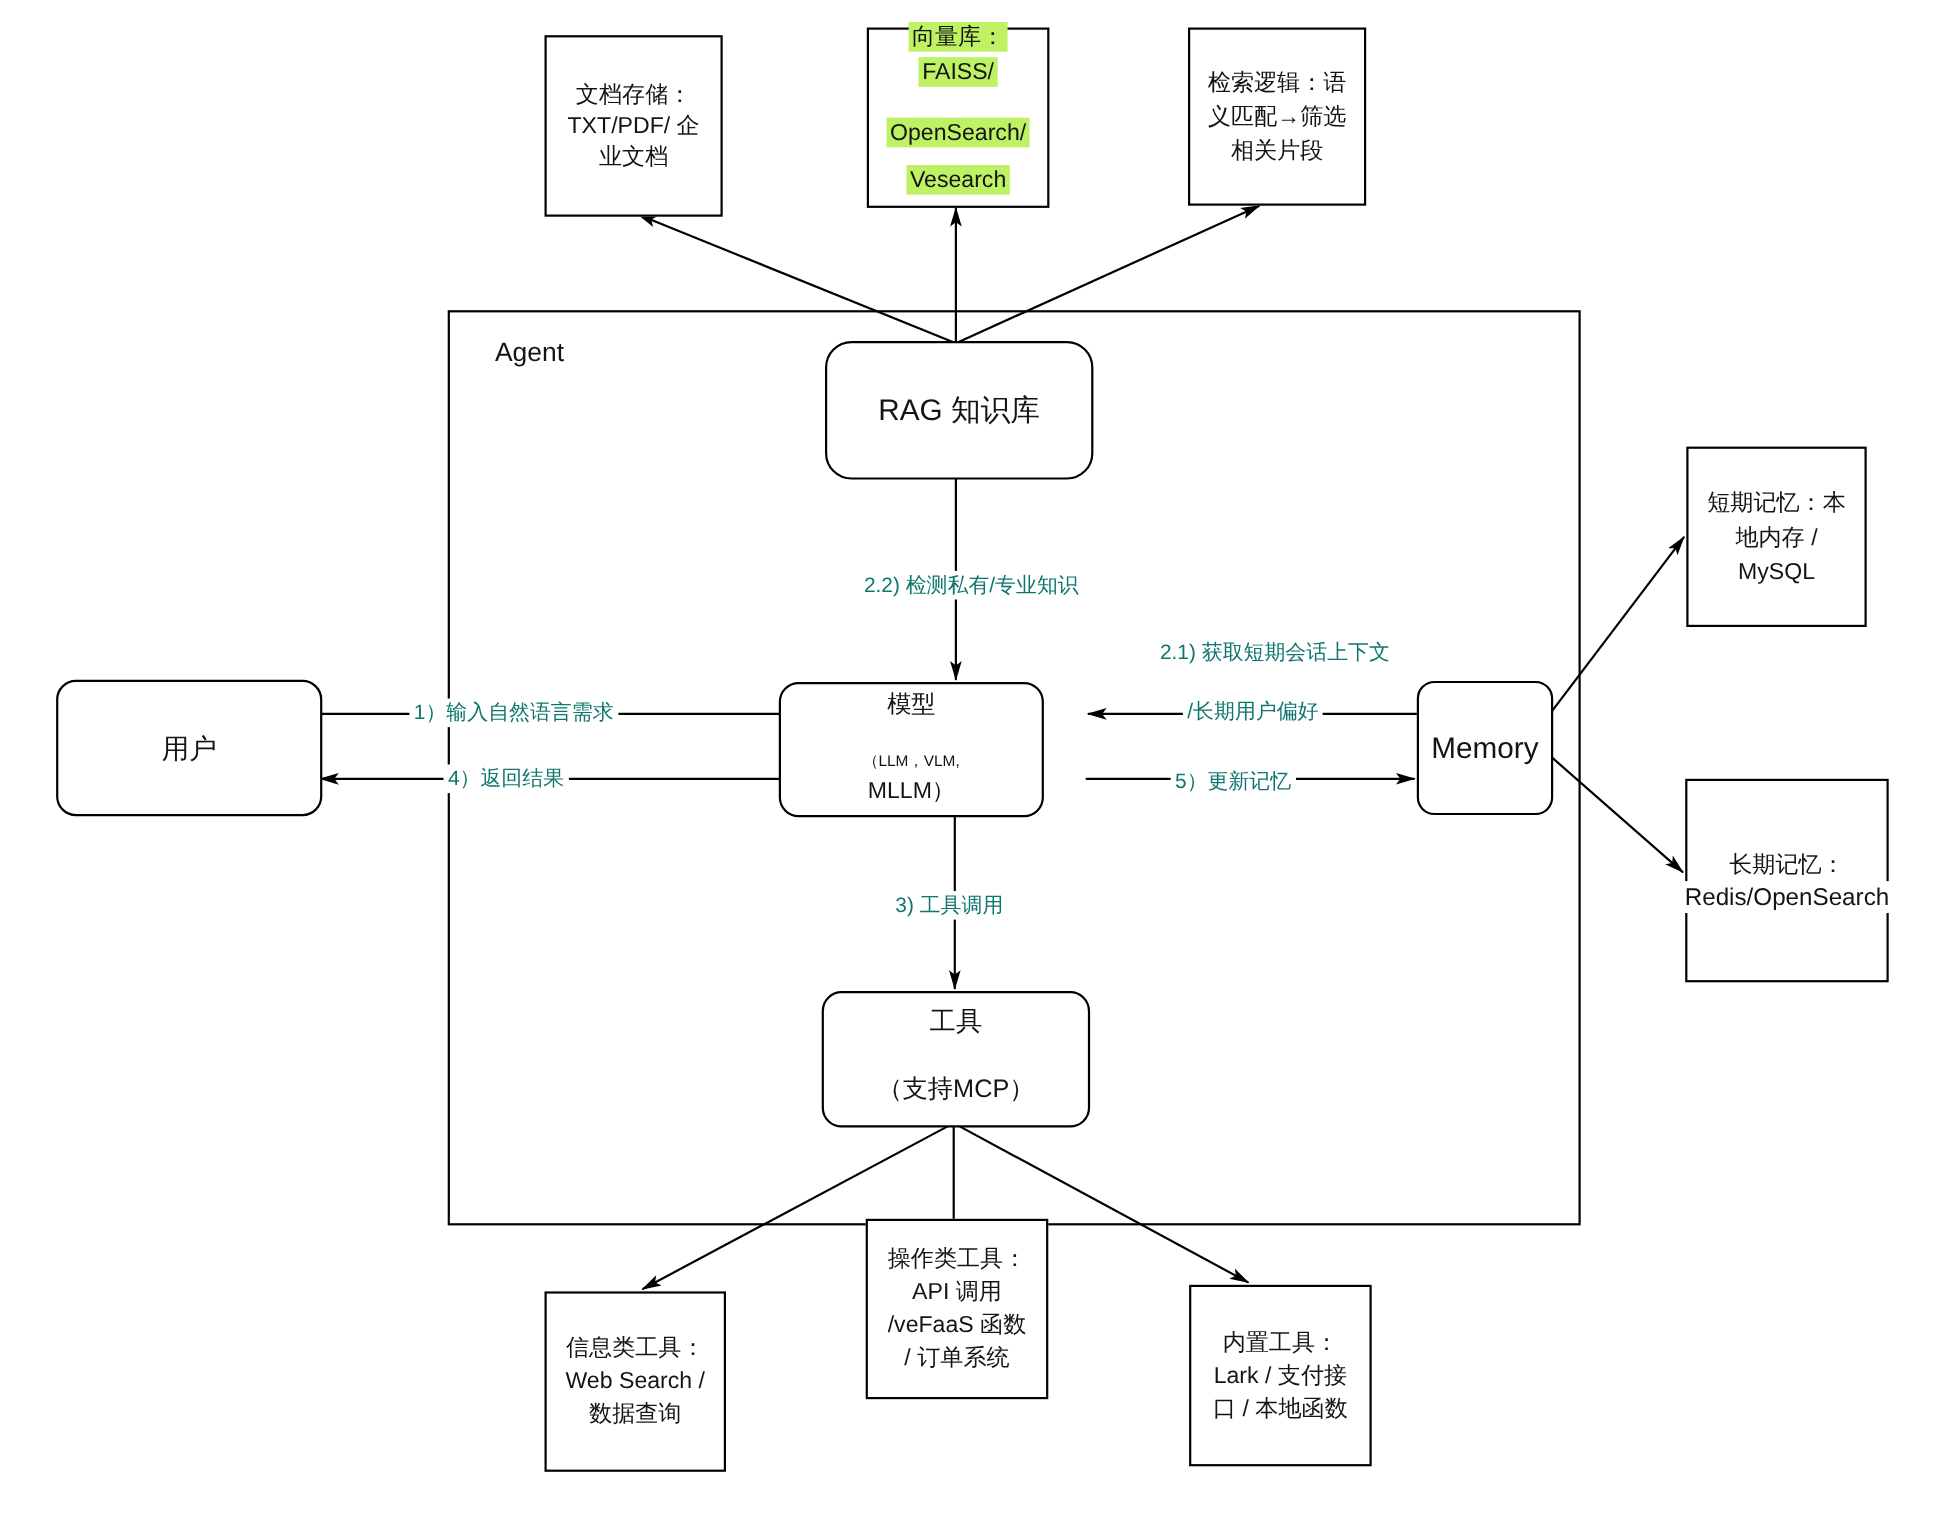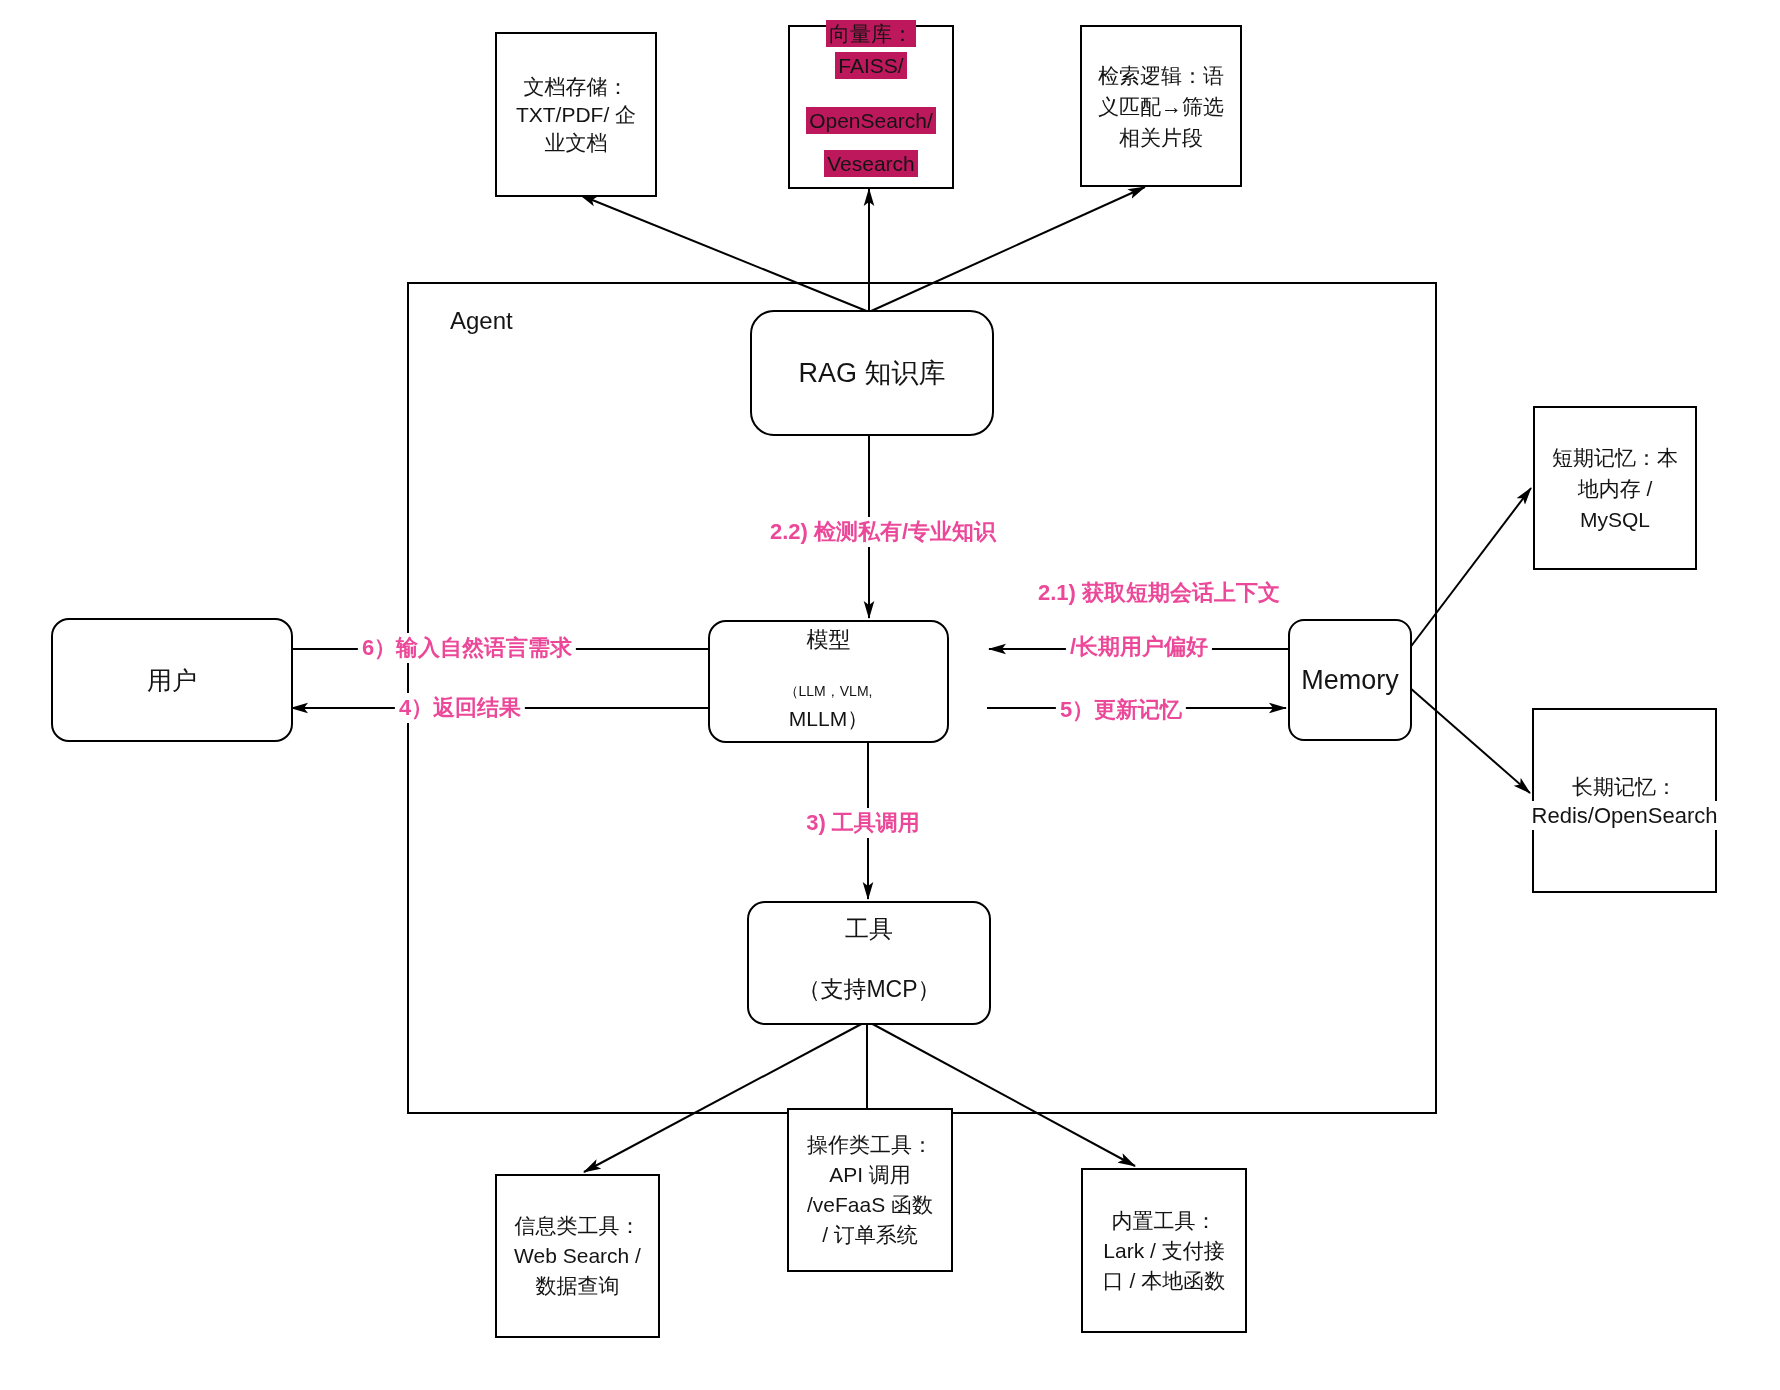--- a/index.html
+++ b/index.html
@@ -18,25 +18,25 @@
     display:flex;flex-direction:column;align-items:center;justify-content:center;
     text-align:center;font-size:21px;line-height:28px;color:#141414;
   }
   .rbox{
     position:absolute;border:2px solid #000;border-radius:18px;background:#fff;z-index:2;
     display:flex;flex-direction:column;align-items:center;justify-content:center;
     text-align:center;color:#141414;
   }
   .edge-label{
     position:absolute;transform:translate(-50%,-50%);background:#fff;
-    padding:0 4px;font-size:22px;white-space:nowrap;z-index:3;color:#ec4899;font-weight:bold;
+    padding:0 4px;font-size:19px;white-space:nowrap;z-index:3;color:#0f766e;
   }
   .lh29{line-height:29px}.lh30{line-height:30px}.lh31{line-height:31px}
   .vdb-text{position:absolute;left:0;right:0;top:-7px;display:flex;flex-direction:column;align-items:center;z-index:3;}
-  .vdb-text span{display:inline-block;background:#be185d;padding:0 3px;line-height:27px;font-size:21px;text-align:center;}
+  .vdb-text span{display:inline-block;background:#bef264;padding:0 3px;line-height:27px;font-size:21px;text-align:center;}
   .nowrap-bg{white-space:nowrap;background:#fff;padding:0 2px;}
 </style>
 </head>
 <body>
 
 <div id="canvas">
 
   <svg id="edges" width="1780" height="1390">
     <defs>
       <marker id="arrow" viewBox="0 0 18 12" refX="17" refY="6" markerWidth="18" markerHeight="12" markerUnits="userSpaceOnUse" orient="auto">
@@ -143,21 +143,21 @@
 
   <div class="rbox" style="left:1288px;top:619px;width:120px;height:118px;border-radius:16px;font-size:27px;">
     <div>Memory</div>
   </div>
 
   <div class="rbox" style="left:747px;top:901px;width:240px;height:120px;justify-content:flex-start;">
     <div style="font-size:24px;line-height:28px;margin-top:12px;">工具</div>
     <div style="font-size:23px;line-height:28px;margin-top:32px;">（支持MCP）</div>
   </div>
 
-  <div class="edge-label" style="left:467px;top:648px;">6）输入自然语言需求</div>
+  <div class="edge-label" style="left:467px;top:648px;">1）输入自然语言需求</div>
   <div class="edge-label" style="left:460px;top:708px;">4）返回结果</div>
   <div class="edge-label" style="left:883px;top:532px;">2.2) 检测私有/专业知识</div>
   <div class="edge-label" style="left:1159px;top:593px;">2.1) 获取短期会话上下文</div>
   <div class="edge-label" style="left:1139px;top:647px;">/长期用户偏好</div>
   <div class="edge-label" style="left:1121px;top:710px;">5）更新记忆</div>
   <div class="edge-label" style="left:863px;top:823px;">3) 工具调用</div>
 
 </div>
 
 </body></html>

